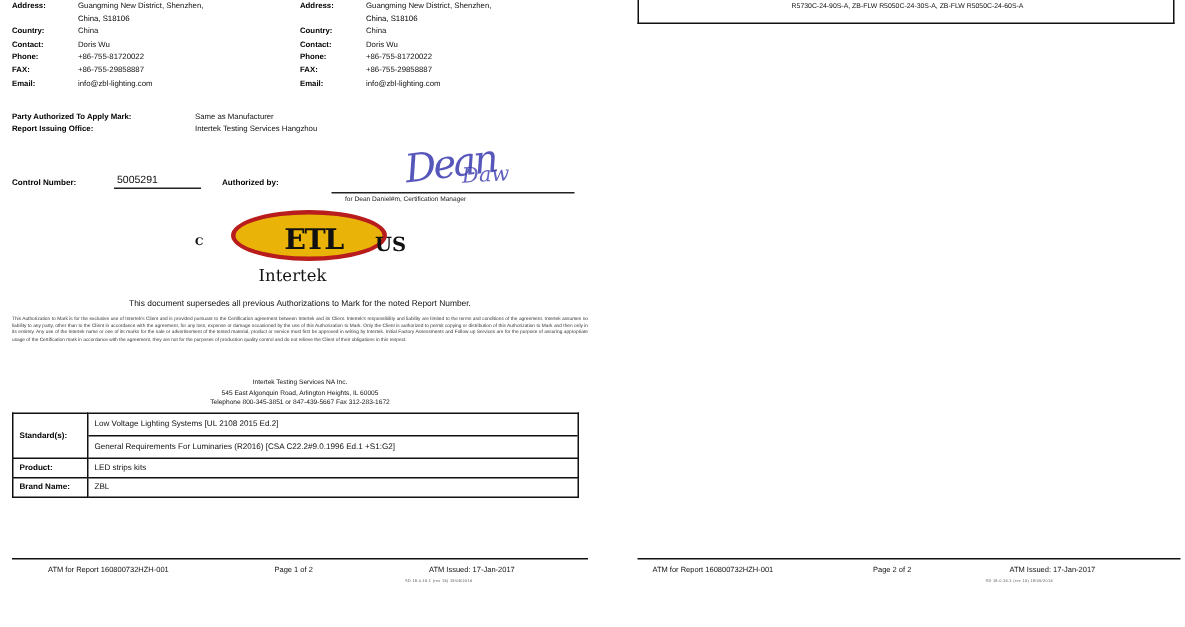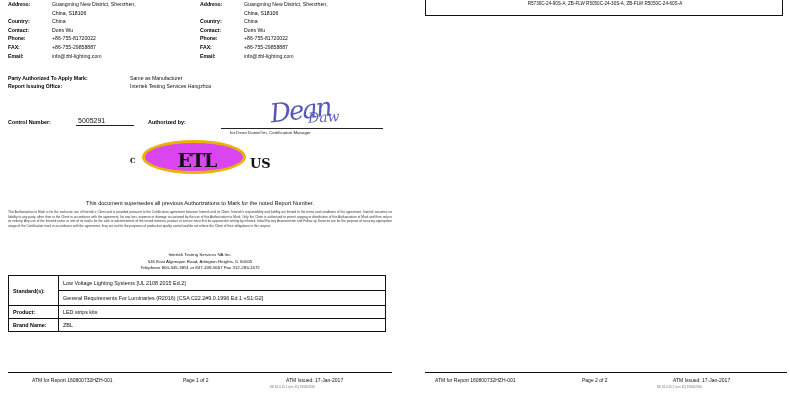--- a/index.html
+++ b/index.html
@@ -117,25 +117,25 @@
   }
 
   
   .etl-wrap {
     position: absolute;
     left: 100px; top: 140px;
     width: 190px; height: 56px;
   }
   .etl-oval {
     position: absolute;
-    left: 42px; top: 0px;
+    left: 54px; top: 0px;
     width: 104px; height: 34px;
-    border: 3px solid #eab308;
+    border: 3px solid #b91c1c;
     border-radius: 50%;
-    background: #d946ef;
+    background: #eab308;
   }
   .etl-text {
     position: absolute;
     left: 0; top: 0;
     width: 104px; height: 34px;
     display: flex; align-items: center; justify-content: center;
     font-family: "DejaVu Serif", serif;
     font-weight: bold;
     font-size: 19px;
     letter-spacing: -1px;
@@ -386,20 +386,21 @@
       <span class="auth-line"></span>
       <span class="auth-sub">for Dean Daniel#m, Certification Manager</span>
     </div>
 
     <div class="etl-wrap">
       <span class="etl-c">C</span>
       <div class="etl-oval">
         <div class="etl-text">ETL</div>
       </div>
       <span class="etl-us">US</span>
+      <div class="intertek">Intertek</div>
     </div>
 
     <div class="supersede">This document supersedes all previous Authorizations to Mark for the noted Report Number.</div>
 
     <div class="legal">This Authorization to Mark is for the exclusive use of Intertek's Client and is provided pursuant to the Certification agreement between Intertek and its Client. Intertek's responsibility and liability are limited to the terms and conditions of the agreement. Intertek assumes no liability to any party, other than to the Client in accordance with the agreement, for any loss, expense or damage occasioned by the use of this Authorization to Mark. Only the Client is authorized to permit copying or distribution of this Authorization to Mark and then only in its entirety. Any use of the Intertek name or one of its marks for the sale or advertisement of the tested material, product or service must first be approved in writing by Intertek. Initial Factory Assessments and Follow up Services are for the purpose of assuring appropriate usage of the Certification mark in accordance with the agreement, they are not for the purposes of production quality control and do not relieve the Client of their obligations in this respect.</div>
 
     <div class="lab-addr">
       <div>Intertek Testing Services NA Inc.</div>
       <div>545 East Algonquin Road, Arlington Heights, IL 60005</div>
       <div>Telephone 800-345-3851 or 847-439-5667  Fax 312-283-1672</div>

